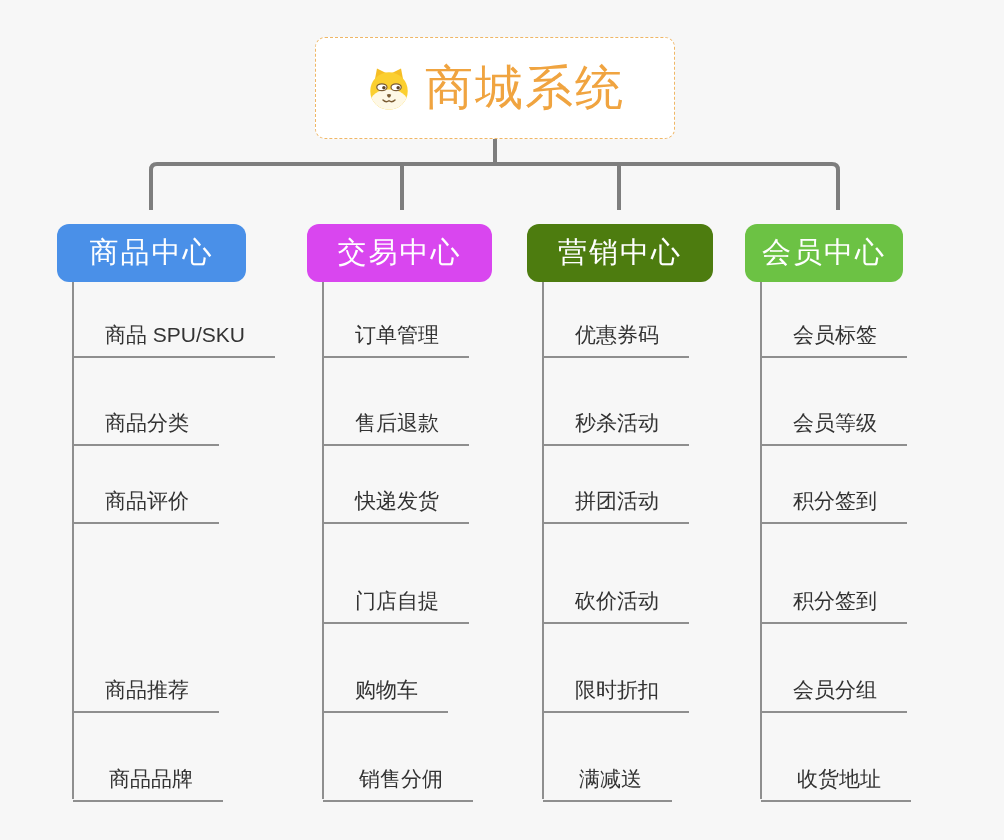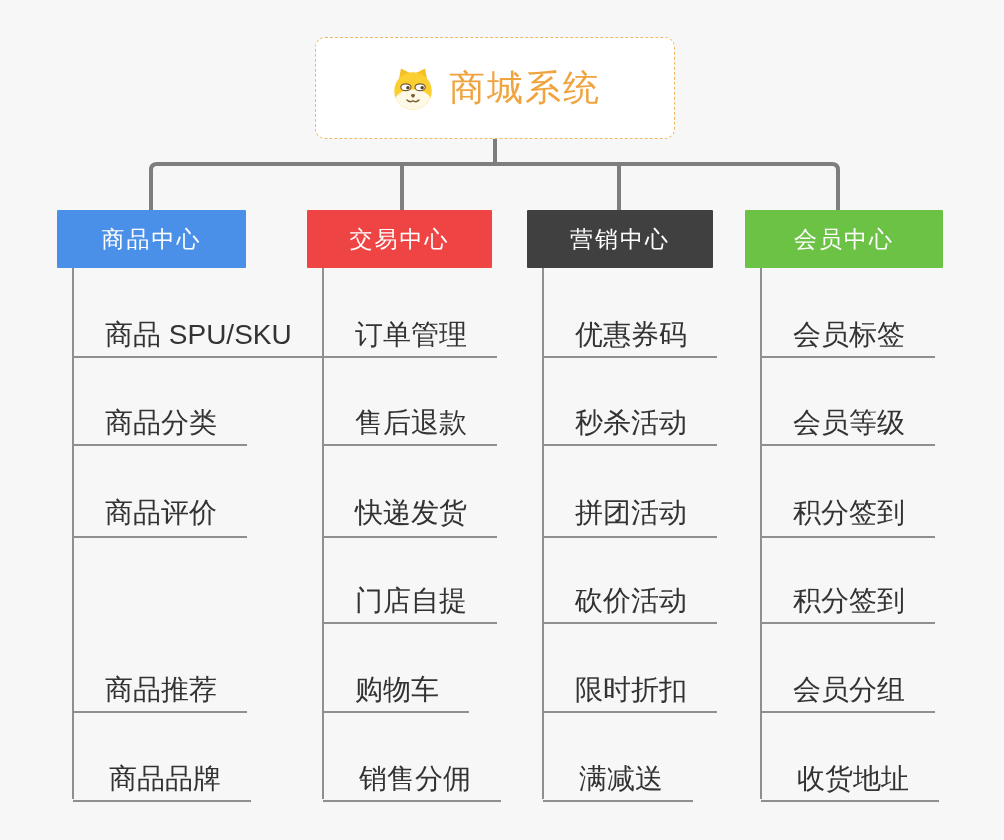--- a/index.html
+++ b/index.html
@@ -12,42 +12,42 @@
     position:relative;width:1004px;height:840px;background:#f7f7f7;
   }
   .connectors{position:absolute;left:0;top:0;width:1004px;height:840px;}
   .root-node{
     position:absolute;left:315px;top:37px;width:360px;height:102px;
     background:#ffffff;border:1px dashed #f0b766;border-radius:10px;
     display:flex;align-items:center;justify-content:center;gap:12px;
     box-sizing:border-box;
   }
   .root-title{
-    font-size:36px;letter-spacing:2px;font-weight:400;
+    font-size:48px;letter-spacing:2px;font-weight:400;
   }
   .dog{width:48px;height:48px;display:block;}
   .branch-header{
-    position:absolute;top:210px;height:58px;border-radius:1px;
+    position:absolute;top:224px;height:58px;border-radius:12px;
     display:flex;align-items:center;justify-content:center;
-    color:#ffffff;font-size:23px;letter-spacing:2px;
+    color:#ffffff;font-size:29px;letter-spacing:2px;
     box-sizing:border-box;
   }
   .bh1{left:57px;width:189px;}
   .bh2{left:307px;width:185px;}
   .bh3{left:527px;width:186px;}
-  .bh4{left:745px;width:198px;}
+  .bh4{left:745px;width:158px;}
   .leaf{
     position:absolute;height:42px;line-height:42px;
     padding-left:32px;padding-right:30px;
     border-bottom:2px solid #8f8f8f;
-    font-size:28px;color:#333333;white-space:nowrap;
+    font-size:21px;color:#333333;white-space:nowrap;
     box-sizing:content-box;
   }
   .c1{left:73px;}  .c2{left:323px;} .c3{left:543px;} .c4{left:761px;}
-  .r1{top:314px;}  .r2{top:402px;}  .r3{top:494px;font-family:Liberation Mono, monospace;}
+  .r1{top:314px;}  .r2{top:402px;}  .r3{top:480px;}
   .r4{top:580px;}  .r5{top:669px;}  .r6{top:758px;padding-left:36px;}
 </style>
 </head>
 <body>
 
 <div class="canvas">
 
   <svg class="connectors" width="1004" height="840" viewBox="0 0 1004 840" xmlns="http://www.w3.org/2000/svg">
 
     <path d="M495 139 L495 164" stroke="#7e7e7e" stroke-width="4" fill="none"></path>
@@ -82,24 +82,24 @@
         <path d="M29 41 Q32 39 35 41 Q34 44.5 32 45 Q30 44.5 29 41 Z" fill="#7a5b33"></path>
         <path d="M24 48 Q28 52 32 49 Q36 52 40 48" stroke="#7a5b33" stroke-width="2" fill="none" stroke-linecap="round"></path>
       </svg>
     </span>
     <span class="root-title" style="color: rgb(240, 164, 64);">商城系统</span>
   </div>
 
   <div class="branch-header bh1" style="background: rgb(74, 144, 232);">
     <span>商品中心</span>
   </div>
-  <div class="branch-header bh2" style="background: #ef4444;">
+  <div class="branch-header bh2" style="background: #d946ef;">
     <span>交易中心</span>
   </div>
-  <div class="branch-header bh3" style="background: #404040;">
+  <div class="branch-header bh3" style="background: #4d7c0f;">
     <span>营销中心</span>
   </div>
   <div class="branch-header bh4" style="background: rgb(108, 194, 68);">
     <span>会员中心</span>
   </div>
 
   <div class="leaf c1 r1">商品 SPU/SKU</div>
   <div class="leaf c1 r2">商品分类</div>
   <div class="leaf c1 r3">商品评价</div>
   <div class="leaf c1 r5">商品推荐</div>

